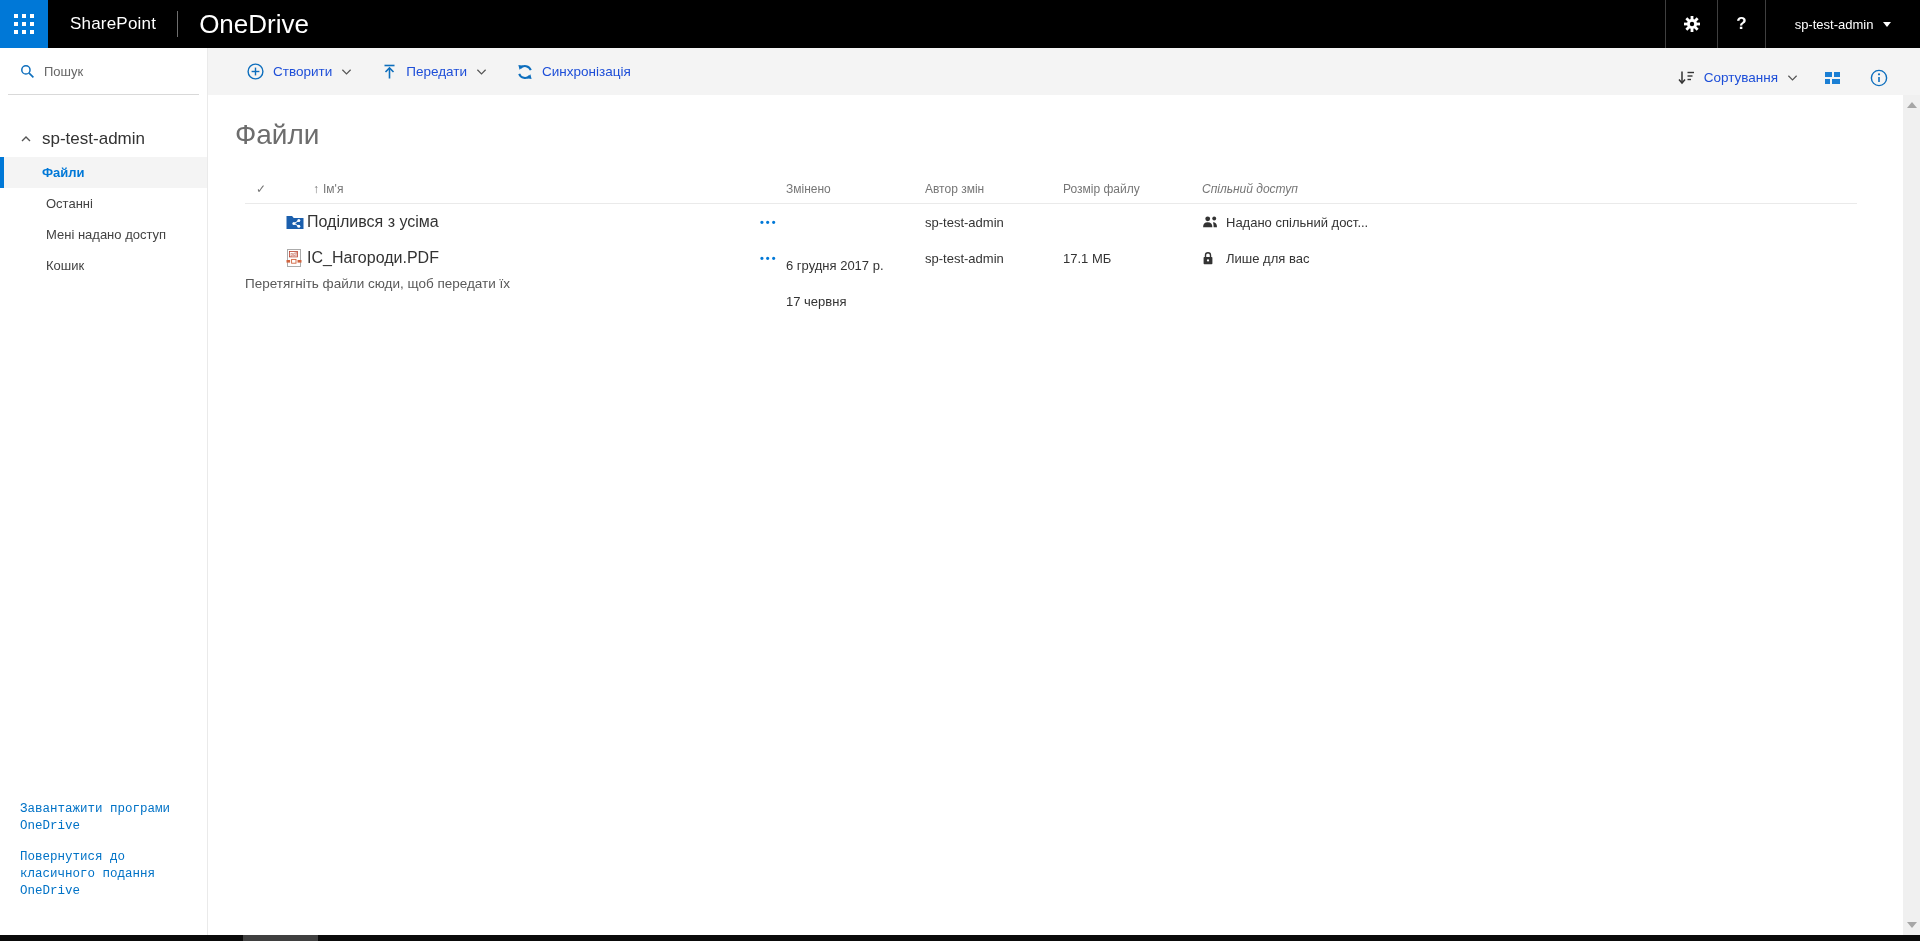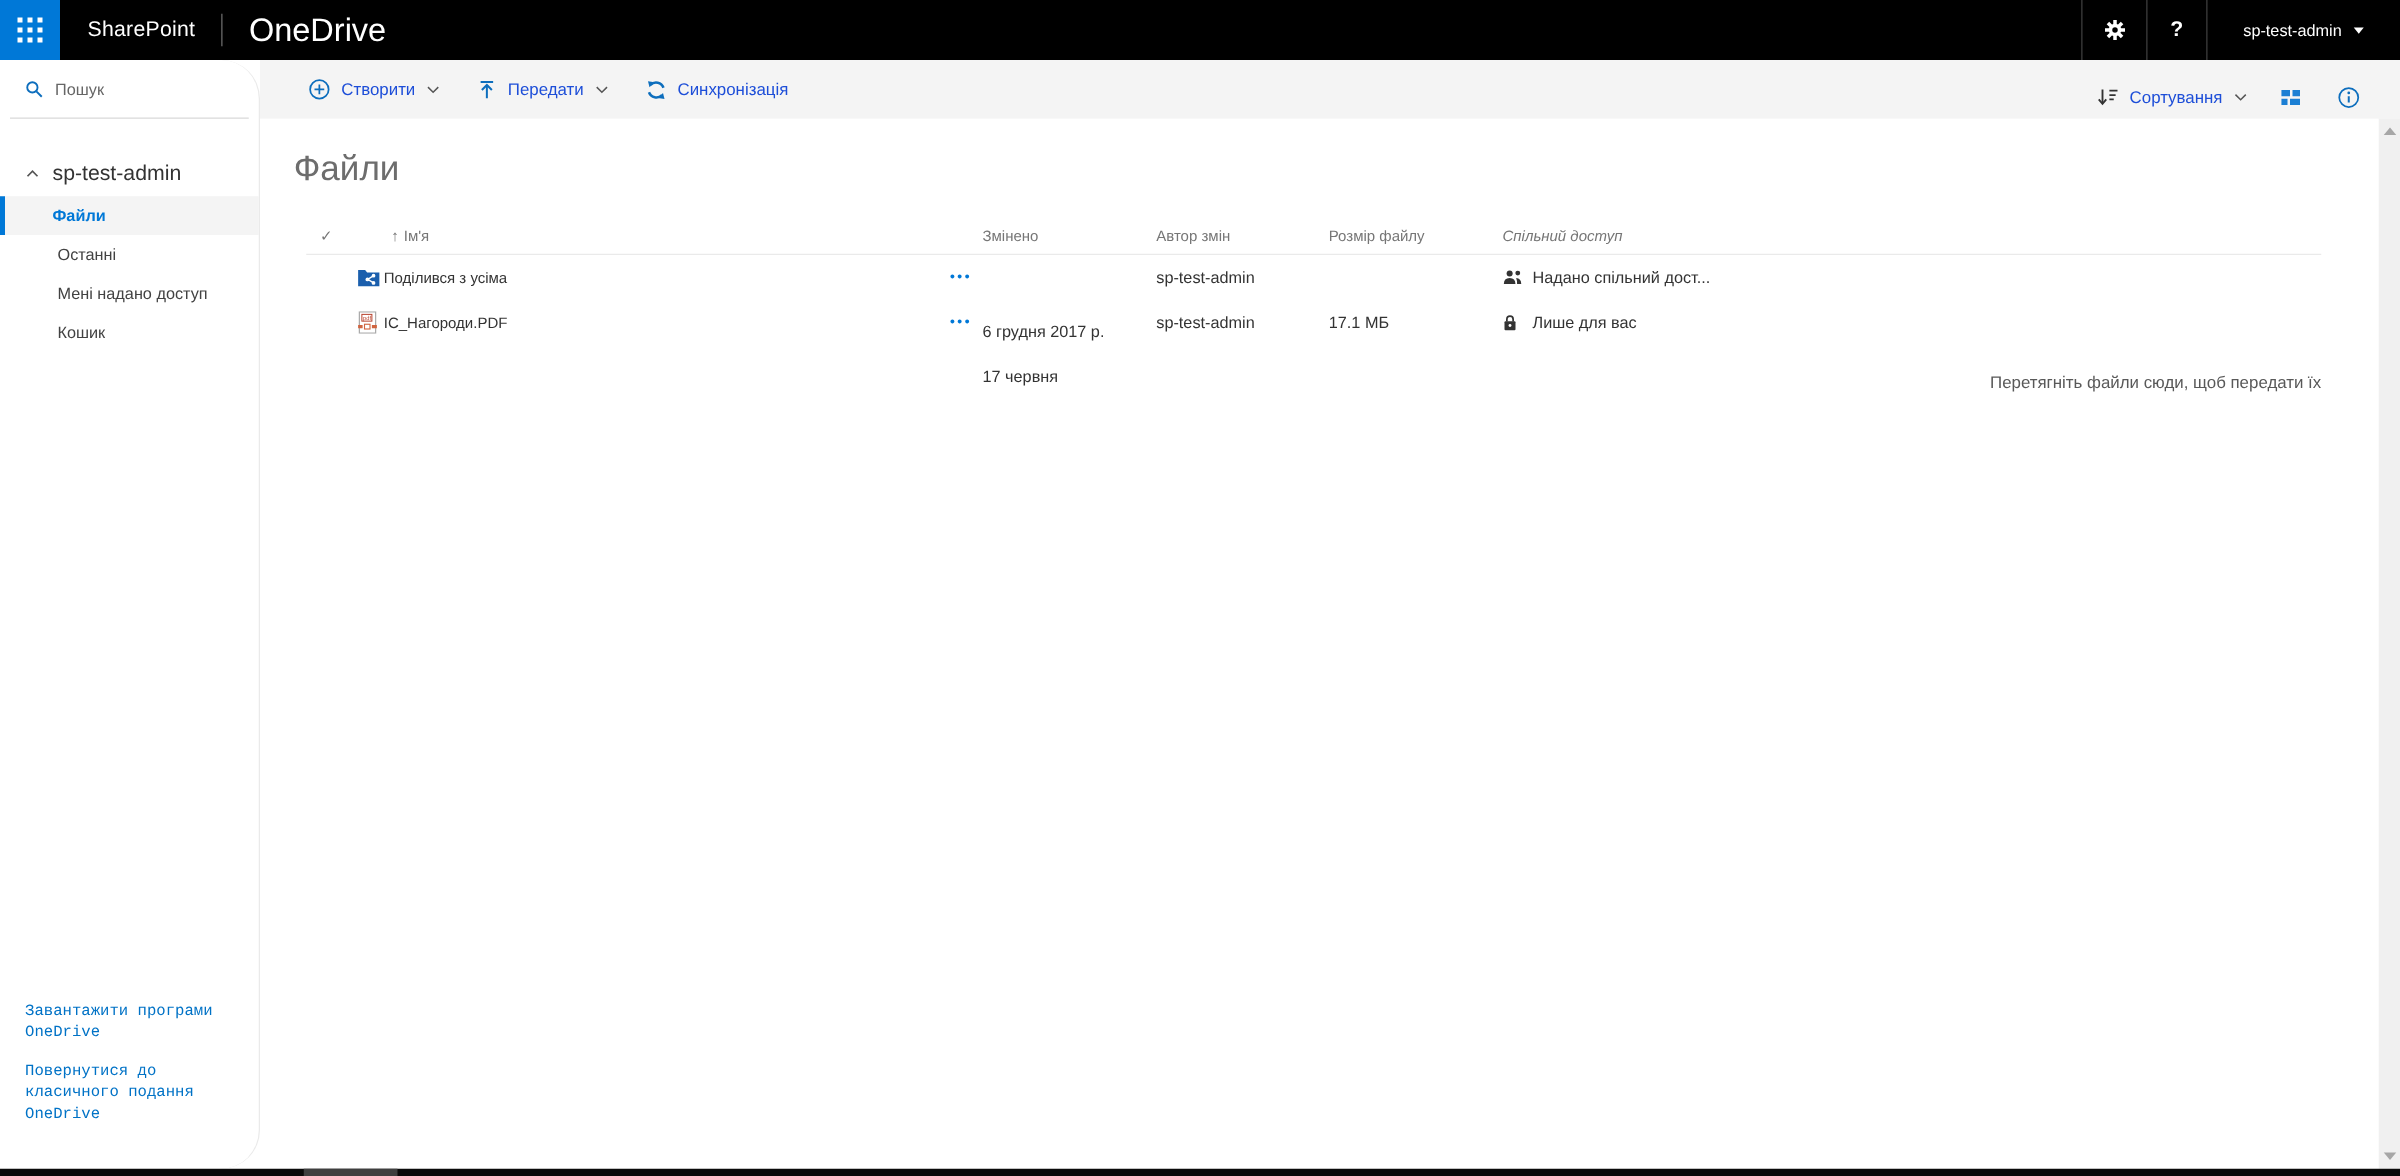--- a/index.html
+++ b/index.html
@@ -20,21 +20,21 @@
   .suite-right { margin-left:auto; height:48px; display:flex; align-items:stretch; }
   .suite-cell { border-left:1px solid #3f3f3f; display:flex; align-items:center;
                 justify-content:center; cursor:pointer; }
   .cell-gear { width:52px; } .cell-help { width:48px; font-size:17px; font-weight:bold; }
   .cell-user { width:155px; font-size:13px; gap:10px; }
   .caret-down { width:0; height:0; border-left:4px solid transparent; border-right:4px solid transparent;
                 border-top:5px solid #fff; }
 
   
   .sidebar { position:absolute; left:0; top:48px; width:208px; height:887px; background:#fff;
-             border-right:1px solid #eaeaea;border-radius:31px; }
+             border-right:1px solid #eaeaea; }
   .search-box { height:47px; margin:0 8px; border-bottom:1px solid #d9d9d9; display:flex;
                 align-items:center; padding-left:12px; gap:9px; }
   .search-box input { border:none; outline:none; font-size:13px; color:#444; width:140px;
                       font-family:"Liberation Sans",sans-serif; background:transparent; }
   .search-box input::placeholder { color:#666; opacity:1; }
   .acct-header { display:flex; align-items:center; gap:10px; padding-left:20px; margin-top:30px;
                  height:28px; cursor:pointer; }
   .acct-label { font-size:17px; color:#333; }
   .side-nav { margin-top:4px; }
   .side-item { height:31px; display:flex; align-items:center; padding-left:42px; font-size:13px;
@@ -54,28 +54,28 @@
 
   
   .content { position:absolute; left:208px; top:95px; width:1695px; height:840px; background:#fff; }
   .page-title { margin:24px 0 0 27px; font-size:28px; font-weight:300; color:#6d6d6d; }
   .files-table { position:relative; margin:27px 46px 0 37px; }
   .thead { position:relative; height:26px; border-bottom:1px solid #eaeaea; font-size:12px; color:#767676; }
   .thead span, .thead div { position:absolute; top:4px; }
   .trow { position:relative; height:36px; font-size:13px; color:#333; cursor:pointer; }
   .trow > * { position:absolute; top:50%; transform:translateY(-50%); }
   .c-check { left:11px; } .c-sort { left:68px; } .c-name-h { left:78px; }
-  .c-icon { left:41px; } .c-name { left:62px; font-size:12px; }
+  .c-icon { left:41px; } .c-name { left:62px; font-size:16px; }
   .c-more { left:515px; color:#0078d7; font-size:11px; font-weight:bold; letter-spacing:2px; }
   .c-mod-h { left:541px; } .c-mod { left:541px;margin-top:43px; }
   .c-auth-h { left:680px; } .c-auth { left:680px; }
   .c-size-h { left:818px; } .c-size { left:818px;text-align:right; }
   .c-share-h { left:957px;font-style:italic; }
   .c-share-ic { left:957px; } .c-share { left:981px; }
-  .drop-hint { margin-top:22px; text-align:right; font-size:13.5px; color:#595959; }
+  .drop-hint { text-align:left; font-size:13.5px; color:#595959; }
 
   
   .vscroll { position:absolute; right:0; top:95px; width:17px; height:840px; background:#f0f0f0; }
   .vscroll .arr { position:absolute; left:50%; transform:translateX(-50%); width:0; height:0; cursor:pointer; }
   .arr-up { top:7px; border-left:5px solid transparent; border-right:5px solid transparent;
             border-bottom:6px solid #a6a6a6; }
   .arr-dn { bottom:7px; border-left:5px solid transparent; border-right:5px solid transparent;
             border-top:6px solid #a6a6a6; }
 
   

